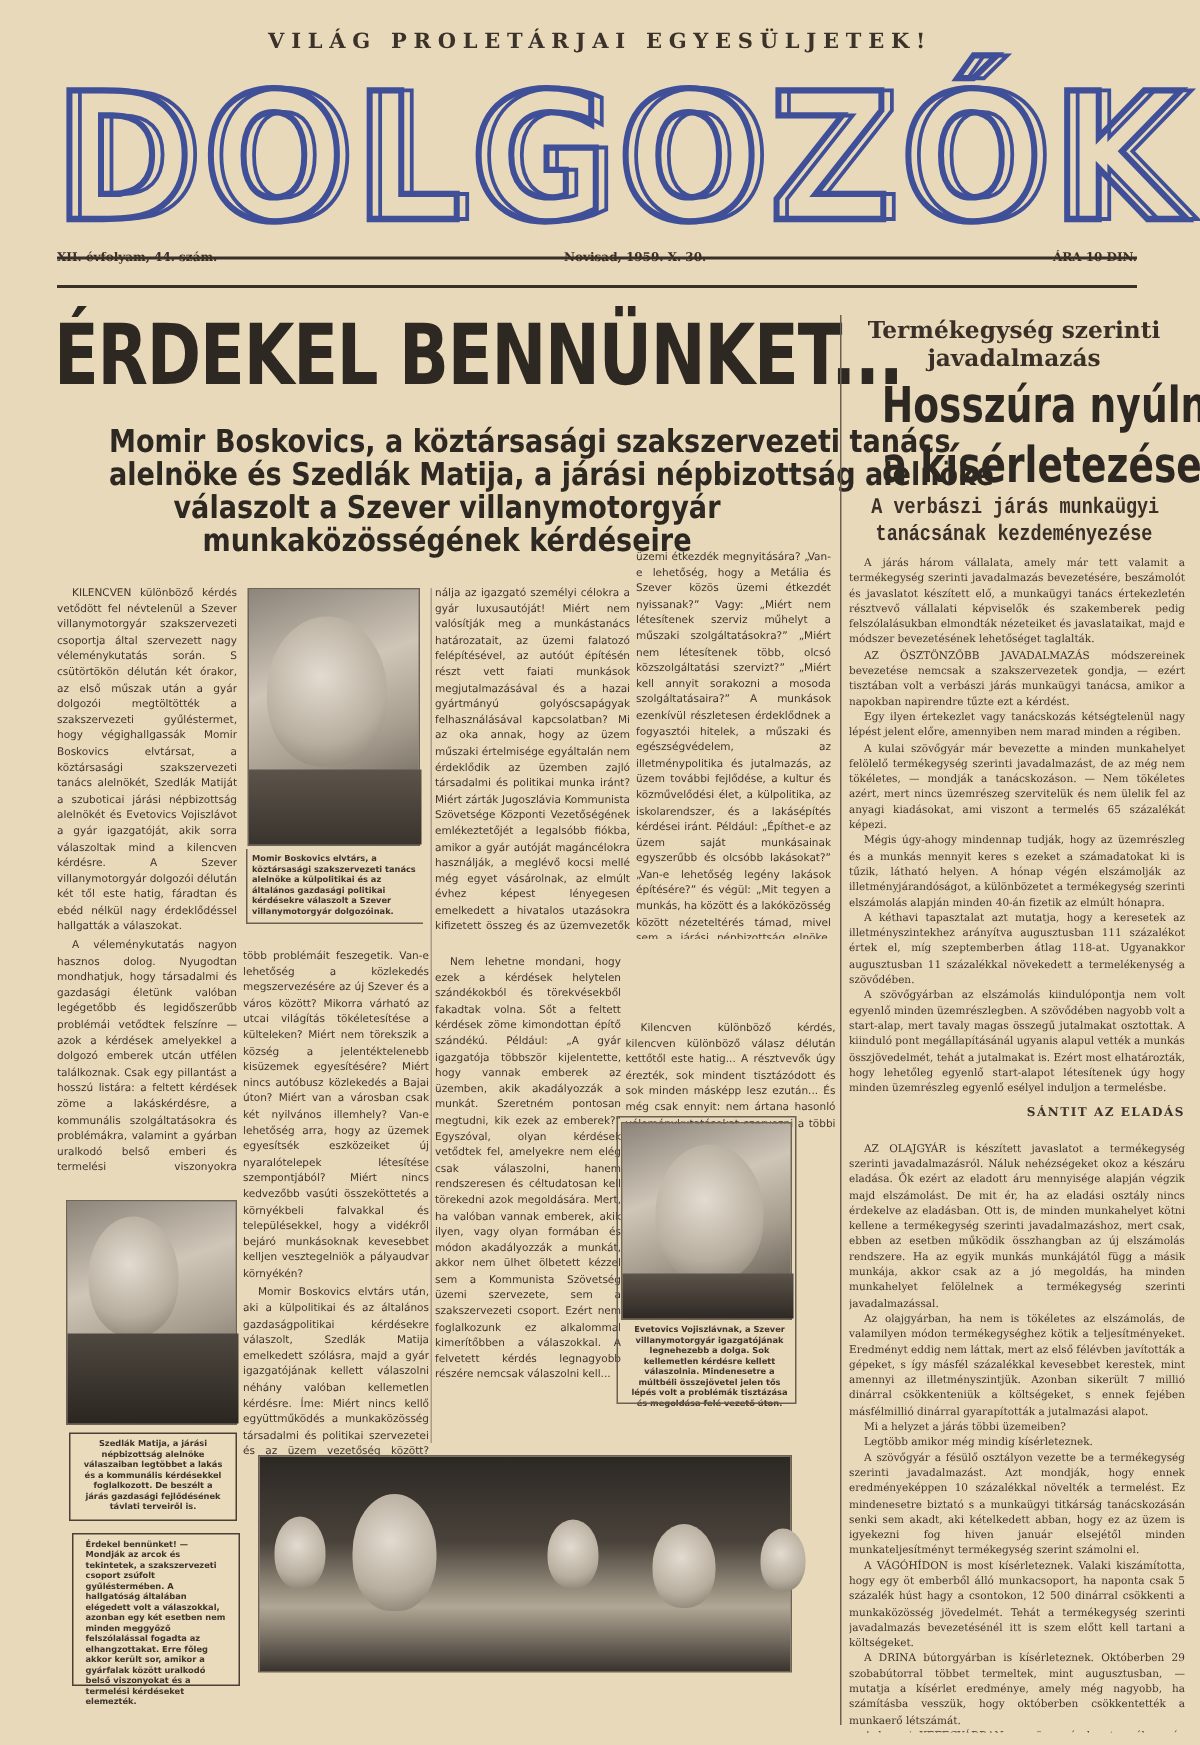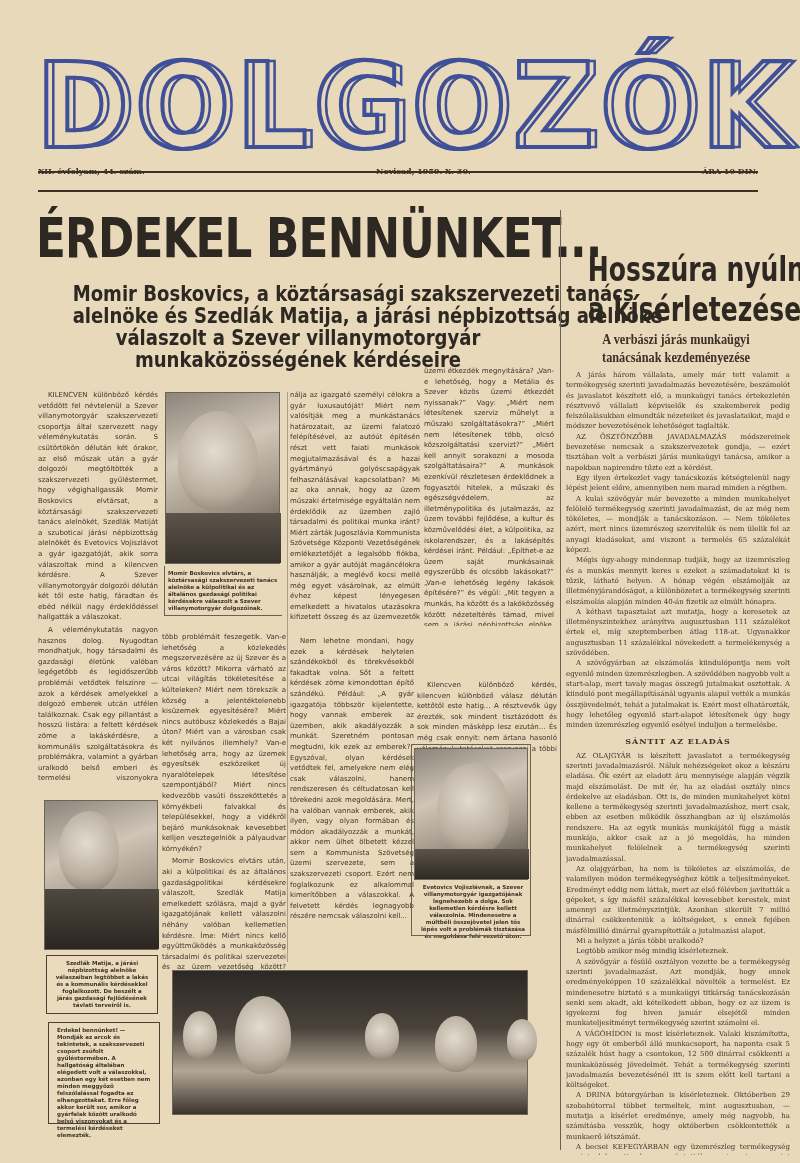--- a/index.html
+++ b/index.html
@@ -53,21 +53,21 @@
     line-height: 10.6px; text-align: justify; color: #3d342b; overflow: hidden;
   }
   .col-text p { text-indent: 10px; margin-bottom: 2px; }
   .col-text .lead { font-weight: normal; }
   .serif-text {
     position: absolute; font-family: "DejaVu Serif", serif; font-size: 7px;
     line-height: 10.3px; text-align: justify; color: #3d342b; overflow: hidden;
   }
   .serif-text p { text-indent: 10px; }
   .serif-text h4 {
-    font-size: 8px; text-align: center; letter-spacing: 1px; margin: 6px 0 4px;
+    font-size: 8px; text-align: right; letter-spacing: 1px; margin: 6px 0 14px;
     font-weight: bold;
   }
   .photo {
     position: absolute; background: linear-gradient(160deg, #8d847a 0%, #cfc6b8 35%, #a89e90 60%, #4b443c 100%);
     border: 1px solid #6d6357;
   }
   .photo.dark { background: linear-gradient(180deg, #2c2824 0%, #4a433b 40%, #b1a795 70%, #3a342e 100%); }
   .face {
     position: absolute; border-radius: 50% 50% 45% 45%;
     background: radial-gradient(circle at 45% 40%, #e2dbcf 0%, #b8ae9f 60%, #7d7366 100%);
@@ -83,29 +83,30 @@
     font-family: "DejaVu Serif", serif; font-weight: bold; font-size: 15.5px; line-height: 19px;
   }
   .right-head {
     position: absolute; left: 560px; top: 250px; width: 232px; text-align: center;
     font-family: "DejaVu Sans", sans-serif; font-weight: bold; font-size: 33px; line-height: 40px;
     color: #2e2822;
   }
   .right-head .ln { display: block; white-space: nowrap; transform: scaleX(0.76); }
   .right-sub {
     position: absolute; left: 560px; top: 330px; width: 232px; text-align: center;
-    font-family: Liberation Serif, serif; font-weight: bold; font-size: 15px; line-height: 18px;
+    font-family: Liberation Mono, monospace; font-weight: bold; font-size: 15px; line-height: 18px;
   }
   .right-sub .ln { display: block; white-space: nowrap; transform: scaleX(0.82); }
 </style>
 </head>
 <body>
 
 <div class="page">
 
+  <div class="motto">VILÁG PROLETÁRJAI EGYESÜLJETEK!</div>
 
   <div class="masthead">
     <span data-ch="D">D</span>
     <span data-ch="O">O</span>
     <span data-ch="L">L</span>
     <span data-ch="G">G</span>
     <span data-ch="O">O</span>
     <span data-ch="Z">Z</span>
     <span data-ch="Ó">Ó</span>
     <span data-ch="K">K</span>
@@ -180,41 +181,45 @@
     <div class="face" style="left:10px;top:40px;width:34px;height:48px;"></div>
     <div class="face" style="left:62px;top:25px;width:56px;height:78px;"></div>
     <div class="face" style="left:192px;top:42px;width:34px;height:46px;"></div>
     <div class="face" style="left:262px;top:45px;width:42px;height:56px;"></div>
     <div class="face" style="left:334px;top:48px;width:30px;height:42px;"></div>
   </div>
 
   <div class="vrule" style="left:560px;top:210px;height:940px;"></div>
   <div class="vrule" style="left:287px;top:392px;height:570px;opacity:0.5"></div>
 
+  <div class="right-kicker">
+    <div>Termékegység szerinti</div>
+    <div>javadalmazás</div>
+  </div>
   <div class="right-head">
     <span class="ln">Hosszúra nyúlnak</span>
     <span class="ln">a kísérletezések</span>
   </div>
   <div class="right-sub">
     <span class="ln">A verbászi járás munkaügyi</span>
     <span class="ln">tanácsának kezdeményezése</span>
   </div>
 
   <div class="serif-text" style="left:566px;top:370px;width:224px;height:785px;">
     <p>A járás három vállalata, amely már tett valamit a termékegység szerinti javadalmazás bevezetésére, beszámolót és javaslatot készített elő, a munkaügyi tanács értekezletén résztvevő vállalati képviselők és szakemberek pedig felszólalásukban elmondták nézeteiket és javaslataikat, majd e módszer bevezetésének lehetőséget taglalták.</p>
     <p>AZ ÖSZTÖNZŐBB JAVADALMAZÁS módszereinek bevezetése nemcsak a szakszervezetek gondja, — ezért tisztában volt a verbászi járás munkaügyi tanácsa, amikor a napokban napirendre tűzte ezt a kérdést.</p>
     <p>Egy ilyen értekezlet vagy tanácskozás kétségtelenül nagy lépést jelent előre, amennyiben nem marad minden a régiben.</p>
     <p>A kulai szövőgyár már bevezette a minden munkahelyet felölelő termékegység szerinti javadalmazást, de az még nem tökéletes, — mondják a tanácskozáson. — Nem tökéletes azért, mert nincs üzemrészeg szervitelük és nem ülelik fel az anyagi kiadásokat, ami viszont a termelés 65 százalékát képezi.</p>
     <p>Mégis úgy-ahogy mindennap tudják, hogy az üzemrészleg és a munkás mennyit keres s ezeket a számadatokat ki is tűzik, látható helyen. A hónap végén elszámolják az illetményjárandóságot, a különbözetet a termékegység szerinti elszámolás alapján minden 40-án fizetik az elmúlt hónapra.</p>
     <p>A kéthavi tapasztalat azt mutatja, hogy a keresetek az illetményszintekhez arányítva augusztusban 111 százalékot értek el, míg szeptemberben átlag 118-at. Ugyanakkor augusztusban 11 százalékkal növekedett a termelékenység a szövődében.</p>
     <p>A szövőgyárban az elszámolás kiindulópontja nem volt egyenlő minden üzemrészlegben. A szövődében nagyobb volt a start-alap, mert tavaly magas összegű jutalmakat osztottak. A kiinduló pont megállapításánál ugyanis alapul vették a munkás összjövedelmét, tehát a jutalmakat is. Ezért most elhatározták, hogy lehetőleg egyenlő start-alapot létesítenek úgy hogy minden üzemrészleg egyenlő esélyel induljon a termelésbe.</p>
     <h4>SÁNTIT AZ ELADÁS</h4>
     <p>AZ OLAJGYÁR is készített javaslatot a termékegység szerinti javadalmazásról. Náluk nehézségeket okoz a készáru eladása. Ők ezért az eladott áru mennyisége alapján végzik majd elszámolást. De mit ér, ha az eladási osztály nincs érdekelve az eladásban. Ott is, de minden munkahelyet kötni kellene a termékegység szerinti javadalmazáshoz, mert csak, ebben az esetben működik összhangban az új elszámolás rendszere. Ha az egyik munkás munkájától függ a másik munkája, akkor csak az a jó megoldás, ha minden munkahelyet felölelnek a termékegység szerinti javadalmazással.</p>
     <p>Az olajgyárban, ha nem is tökéletes az elszámolás, de valamilyen módon termékegységhez kötik a teljesítményeket. Eredményt eddig nem láttak, mert az első félévben javították a gépeket, s így másfél százalékkal kevesebbet kerestek, mint amennyi az illetményszintjük. Azonban sikerült 7 millió dinárral csökkenteniük a költségeket, s ennek fejében másfélmillió dinárral gyarapították a jutalmazási alapot.</p>
-    <p>Mi a helyzet a járás többi uralkodó?</p>
+    <p>Mi a helyzet a járás többi üzemeiben?</p>
     <p>Legtöbb amikor még mindig kísérleteznek.</p>
     <p>A szövőgyár a fésülő osztályon vezette be a termékegység szerinti javadalmazást. Azt mondják, hogy ennek eredményeképpen 10 százalékkal növelték a termelést. Ez mindenesetre biztató s a munkaügyi titkárság tanácskozásán senki sem akadt, aki kételkedett abban, hogy ez az üzem is igyekezni fog hiven január elsejétől minden munkateljesítményt termékegység szerint számolni el.</p>
     <p>A VÁGÓHÍDON is most kísérleteznek. Valaki kiszámította, hogy egy öt emberből álló munkacsoport, ha naponta csak 5 százalék húst hagy a csontokon, 12 500 dinárral csökkenti a munkaközösség jövedelmét. Tehát a termékegység szerinti javadalmazás bevezetésénél itt is szem előtt kell tartani a költségeket.</p>
     <p>A DRINA bútorgyárban is kísérleteznek. Októberben 29 szobabútorral többet termeltek, mint augusztusban, — mutatja a kísérlet eredménye, amely még nagyobb, ha számításba vesszük, hogy októberben csökkentették a munkaerő létszámát.</p>
     <p>A becsei KEFEGYÁRBAN egy üzemrészleg termékegység szerint dolgozott, de megszüntették, mert a terv szerint csökkenteni kellett a termelést.</p>
 
   </div>
 
 </div>
 

